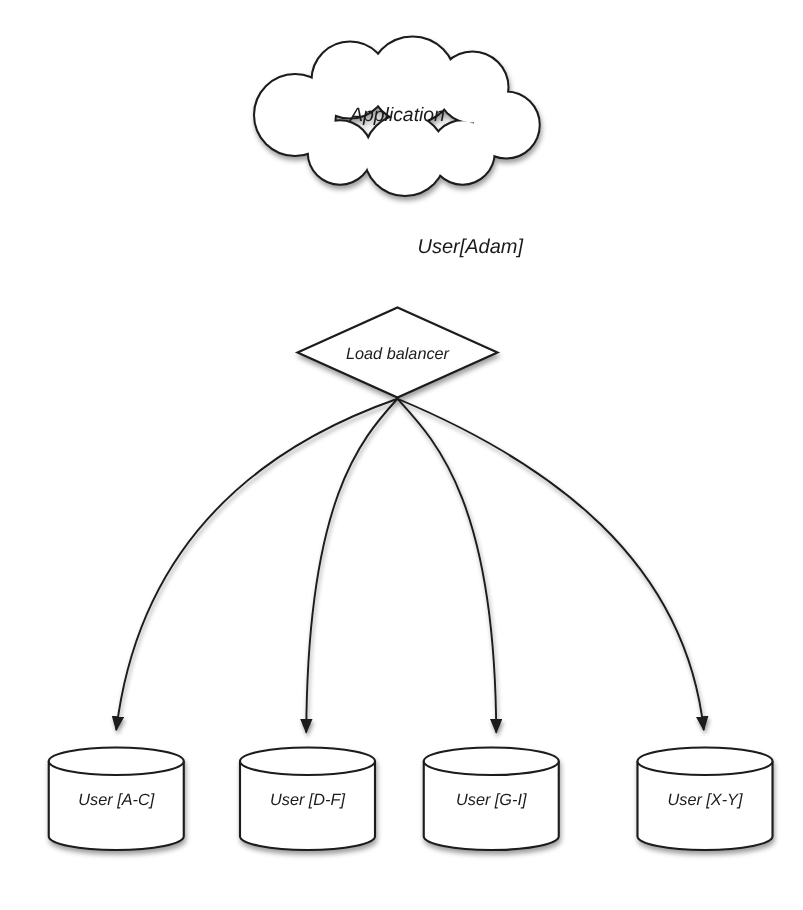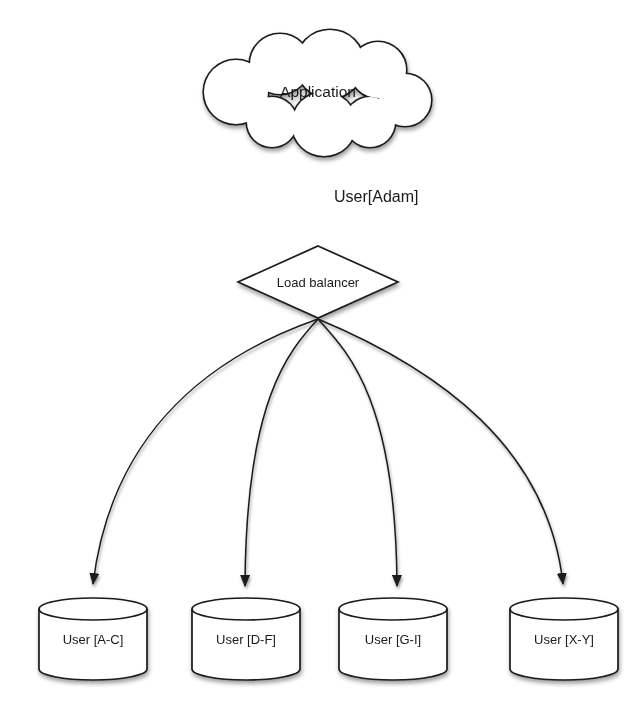--- a/index.html
+++ b/index.html
@@ -9,20 +9,21 @@
     width: 642px;
     height: 728px;
     overflow: hidden;
     font-family: "Liberation Sans", sans-serif;
   }
   .stage {
     position: relative;
     width: 642px;
     height: 728px;
     background: #ffffff;
+    font-style: italic;
   }
   svg { display: block; }
   .outline-pass {
     fill: none;
     stroke: #1a1a1a;
     stroke-width: 3.2;
   }
   .fill-pass {
     fill: #ffffff;
     stroke: none;

